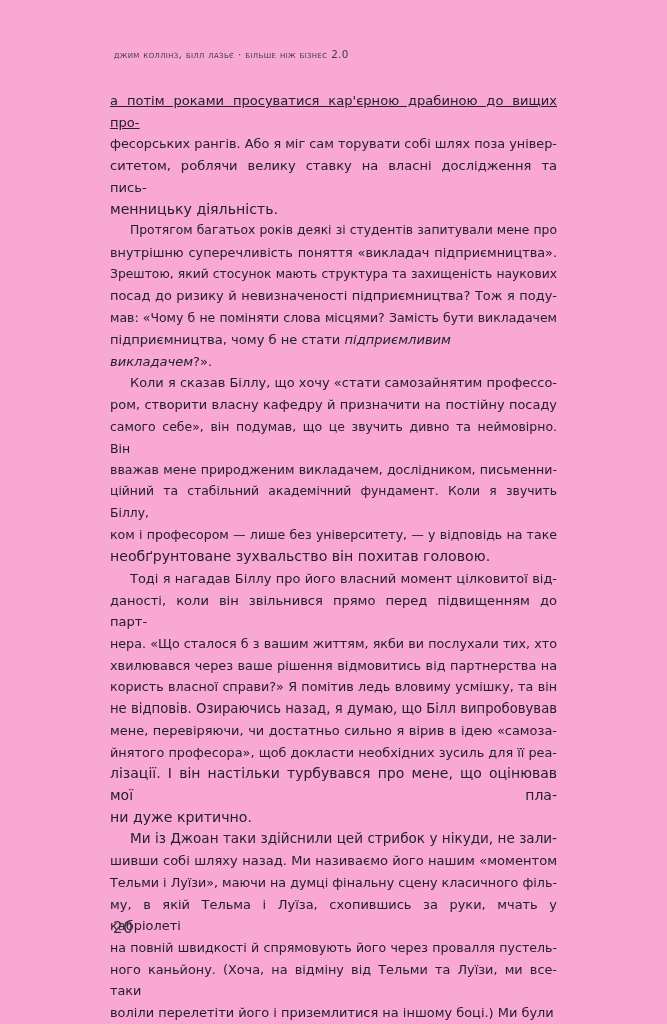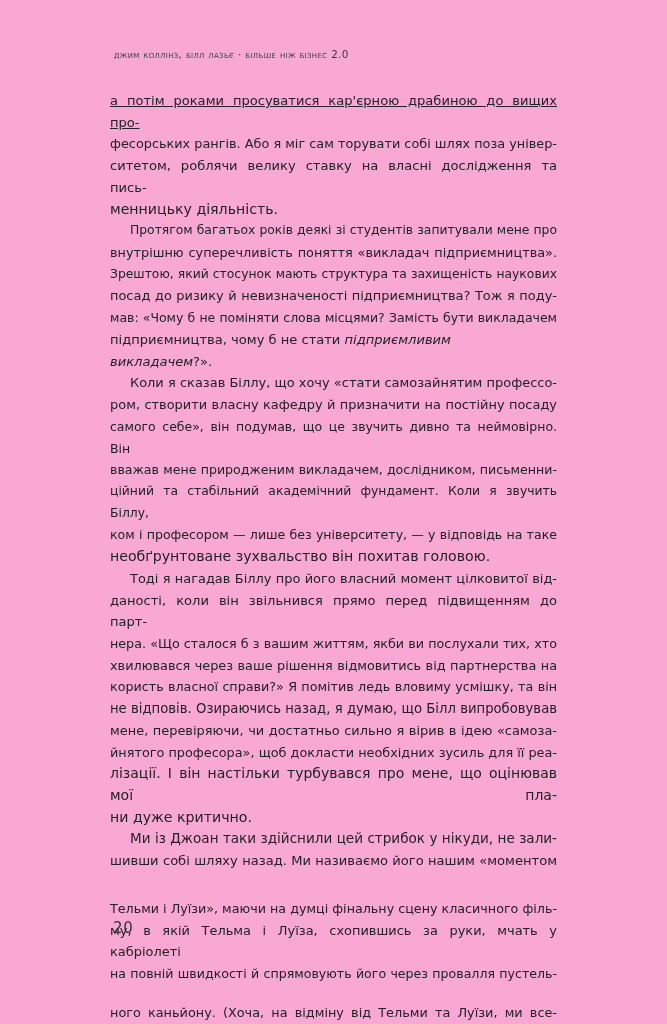--- a/index.html
+++ b/index.html
@@ -128,23 +128,23 @@
         <span class="ln" style="white-space: normal; font-size: 12.71px;">користь власної справи?» Я помітив ледь вловиму усмішку, та він</span>
         <span class="ln" style="white-space: normal; font-size: 13.19px;">не відповів. Озираючись назад, я думаю, що Білл випробовував</span>
         <span class="ln" style="white-space: normal; font-size: 12.95px;">мене, перевіряючи, чи достатньо сильно я вірив в ідею «самоза-</span>
         <span class="ln" style="white-space: normal; font-size: 12.83px;">йнятого професора», щоб докласти необхідних зусиль для її реа-</span>
         <span class="ln" style="white-space: normal; font-size: 14px;">лізації. І він настільки турбувався про мене, що оцінював мої пла-</span>
         <span class="ln last" style="white-space: normal;">ни дуже критично.</span>
       </p>
       <p>
         <span class="ln ind" style="white-space: normal; font-size: 13.55px;">Ми із Джоан таки здійснили цей стрибок у нікуди, не зали-</span>
         <span class="ln" style="white-space: normal; font-size: 13.07px;">шивши собі шляху назад. Ми називаємо його нашим «моментом</span>
-        <span class="ln" style="white-space: normal; font-size: 12.71px; margin-top: 26px;">Тельми і Луїзи», маючи на думці фінальну сцену класичного філь-</span>
+        <span class="ln" style="white-space: normal; font-size: 12.71px;">Тельми і Луїзи», маючи на думці фінальну сцену класичного філь-</span>
         <span class="ln" style="white-space: normal; font-size: 12.95px;">му, в якій Тельма і Луїза, схопившись за руки, мчать у кабріолеті</span>
         <span class="ln" style="white-space: normal; font-size: 12.59px;">на повній швидкості й спрямовують його через провалля пустель-</span>
-        <span class="ln" style="white-space: normal; font-size: 12.83px; margin-top: 17px;">ного каньйону. (Хоча, на відміну від Тельми та Луїзи, ми все-таки</span>
+        <span class="ln" style="white-space: normal; font-size: 12.83px;">ного каньйону. (Хоча, на відміну від Тельми та Луїзи, ми все-таки</span>
         <span class="ln last" style="white-space: normal; font-size: 12.95px;">воліли перелетіти його і приземлитися на іншому боці.) Ми були</span>
       </p>
     </div>
 
   <div class="folio">20</div>
 
 </div>
 
 </body></html>

